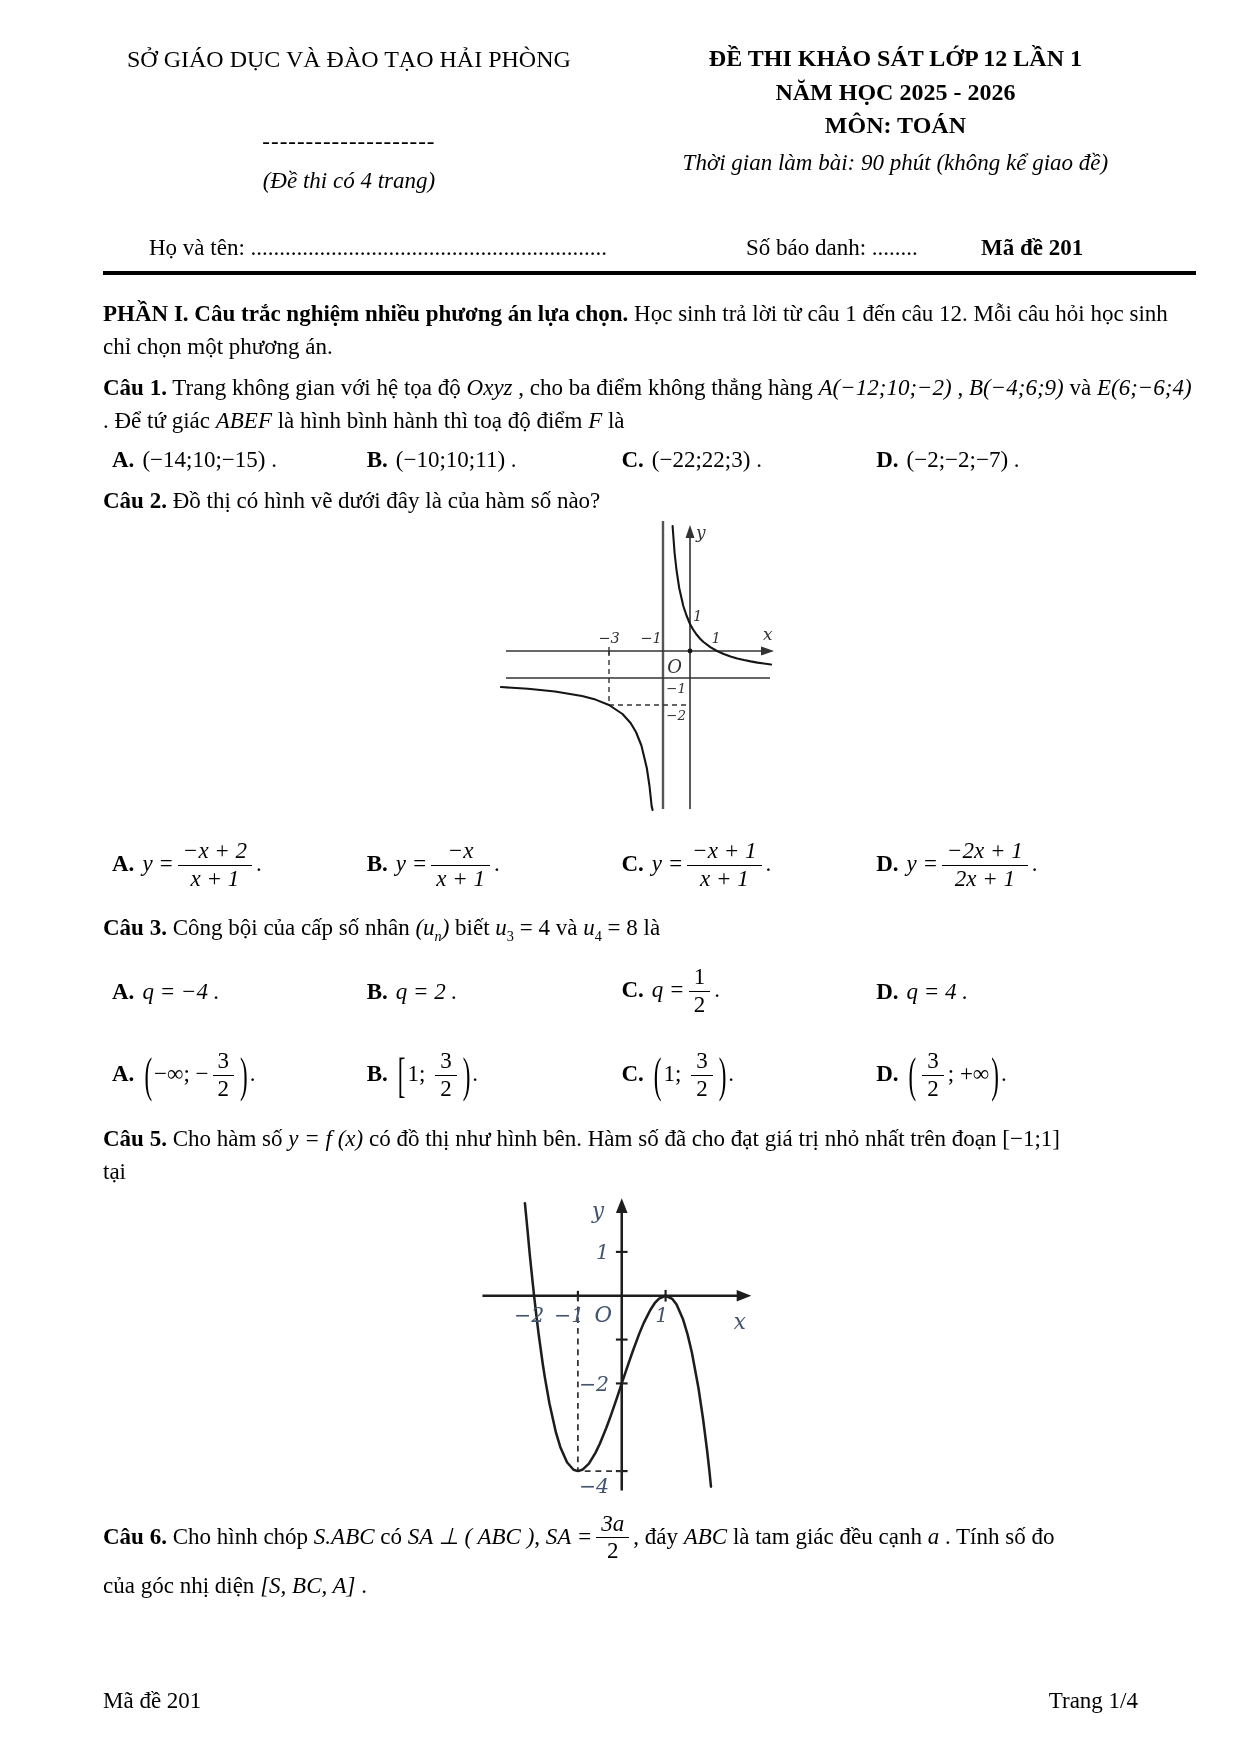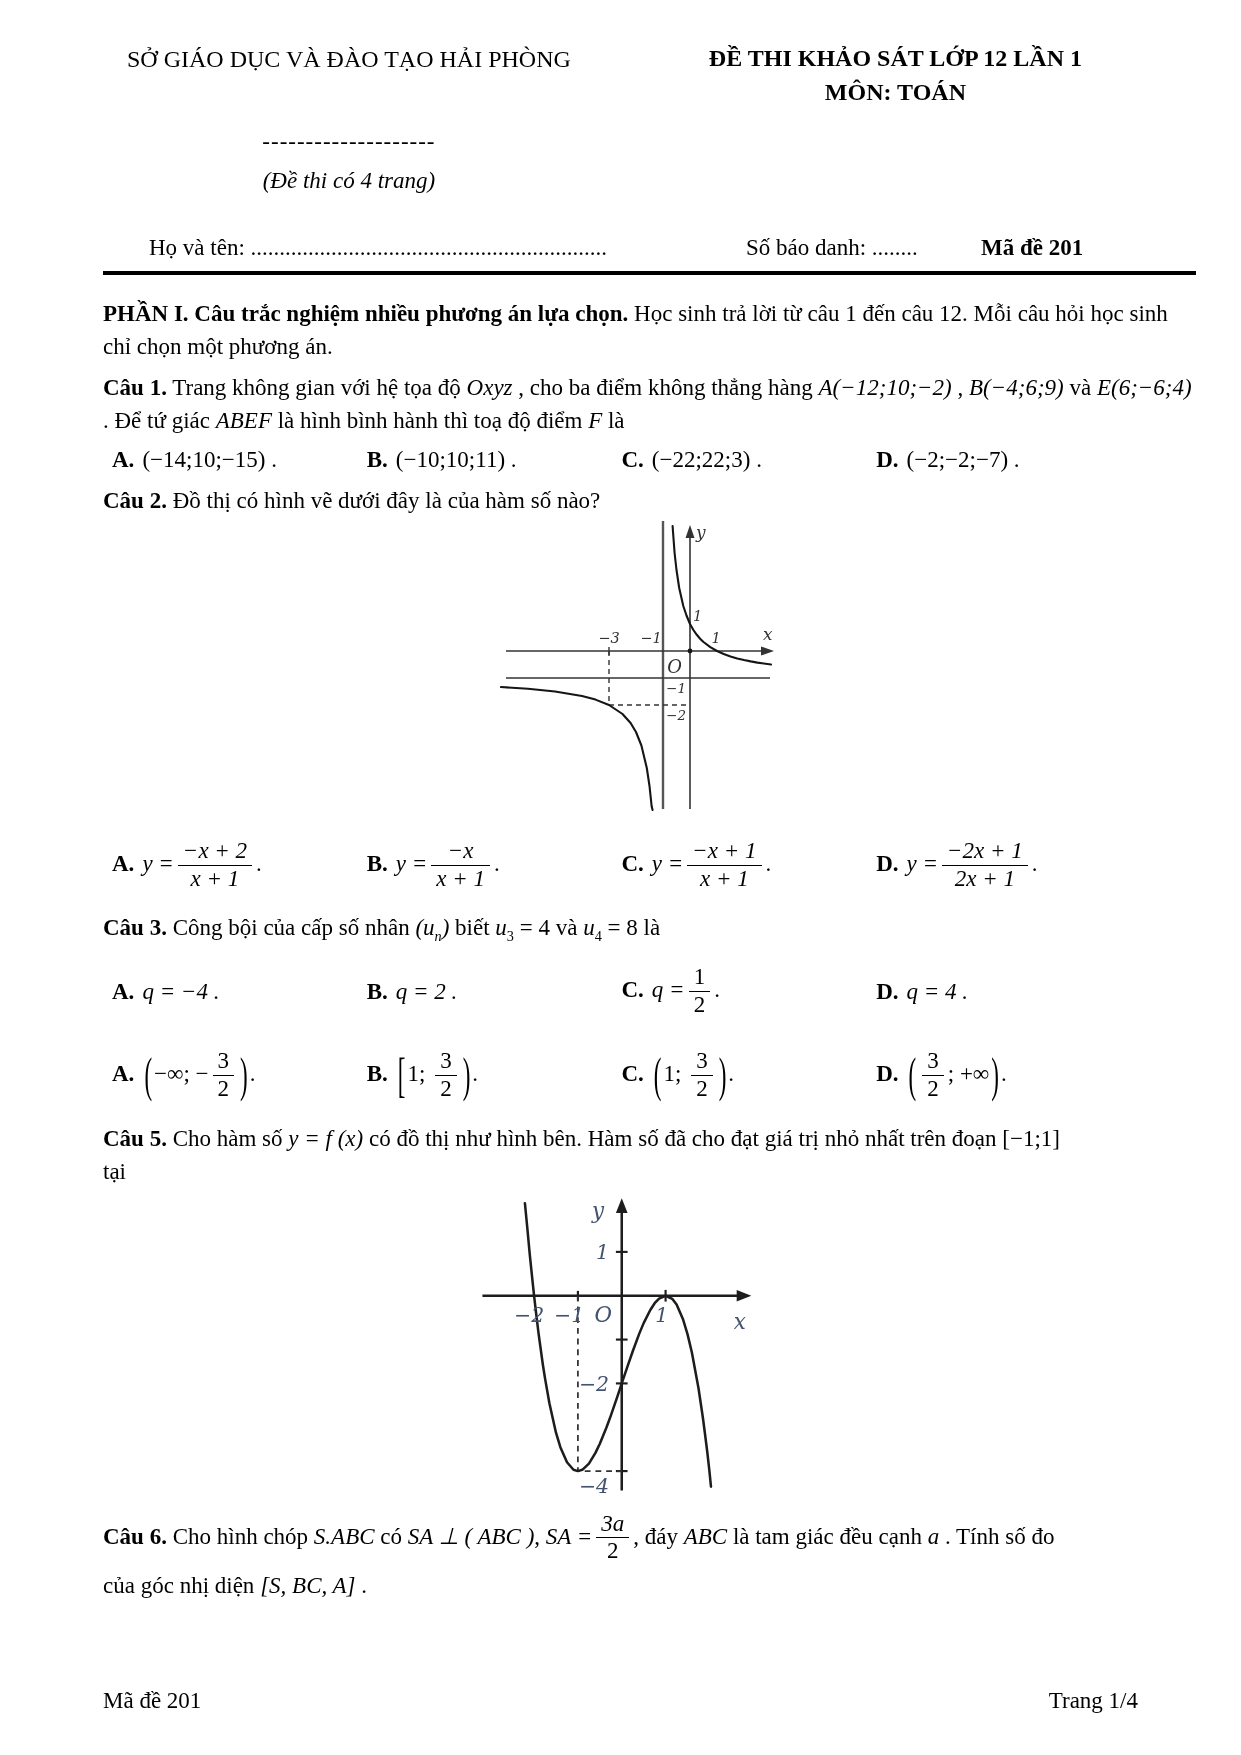--- a/index.html
+++ b/index.html
@@ -50,21 +50,23 @@
 <div class="page">
 
   <div class="hdr">
     <div class="hdr-left">
       <div class="org">SỞ GIÁO DỤC VÀ ĐÀO TẠO HẢI PHÒNG</div>
       <div class="dashes">--------------------</div>
       <div class="note">(Đề thi có 4 trang)</div>
     </div>
     <div class="hdr-right">
       <div class="t">ĐỀ THI KHẢO SÁT LỚP 12 LẦN 1</div>
+      <div class="t">NĂM HỌC 2025 - 2026</div>
       <div class="t">MÔN: TOÁN</div>
+      <div class="time">Thời gian làm bài: 90 phút (không kể giao đề)</div>
     </div>
   </div>
 
   <div class="info">
     <span class="name">Họ và tên: ..............................................................</span>
     <span class="sbd">Số báo danh: ........</span>
     <span class="code">Mã đề 201</span>
   </div>
   <div class="rule"></div>
 

